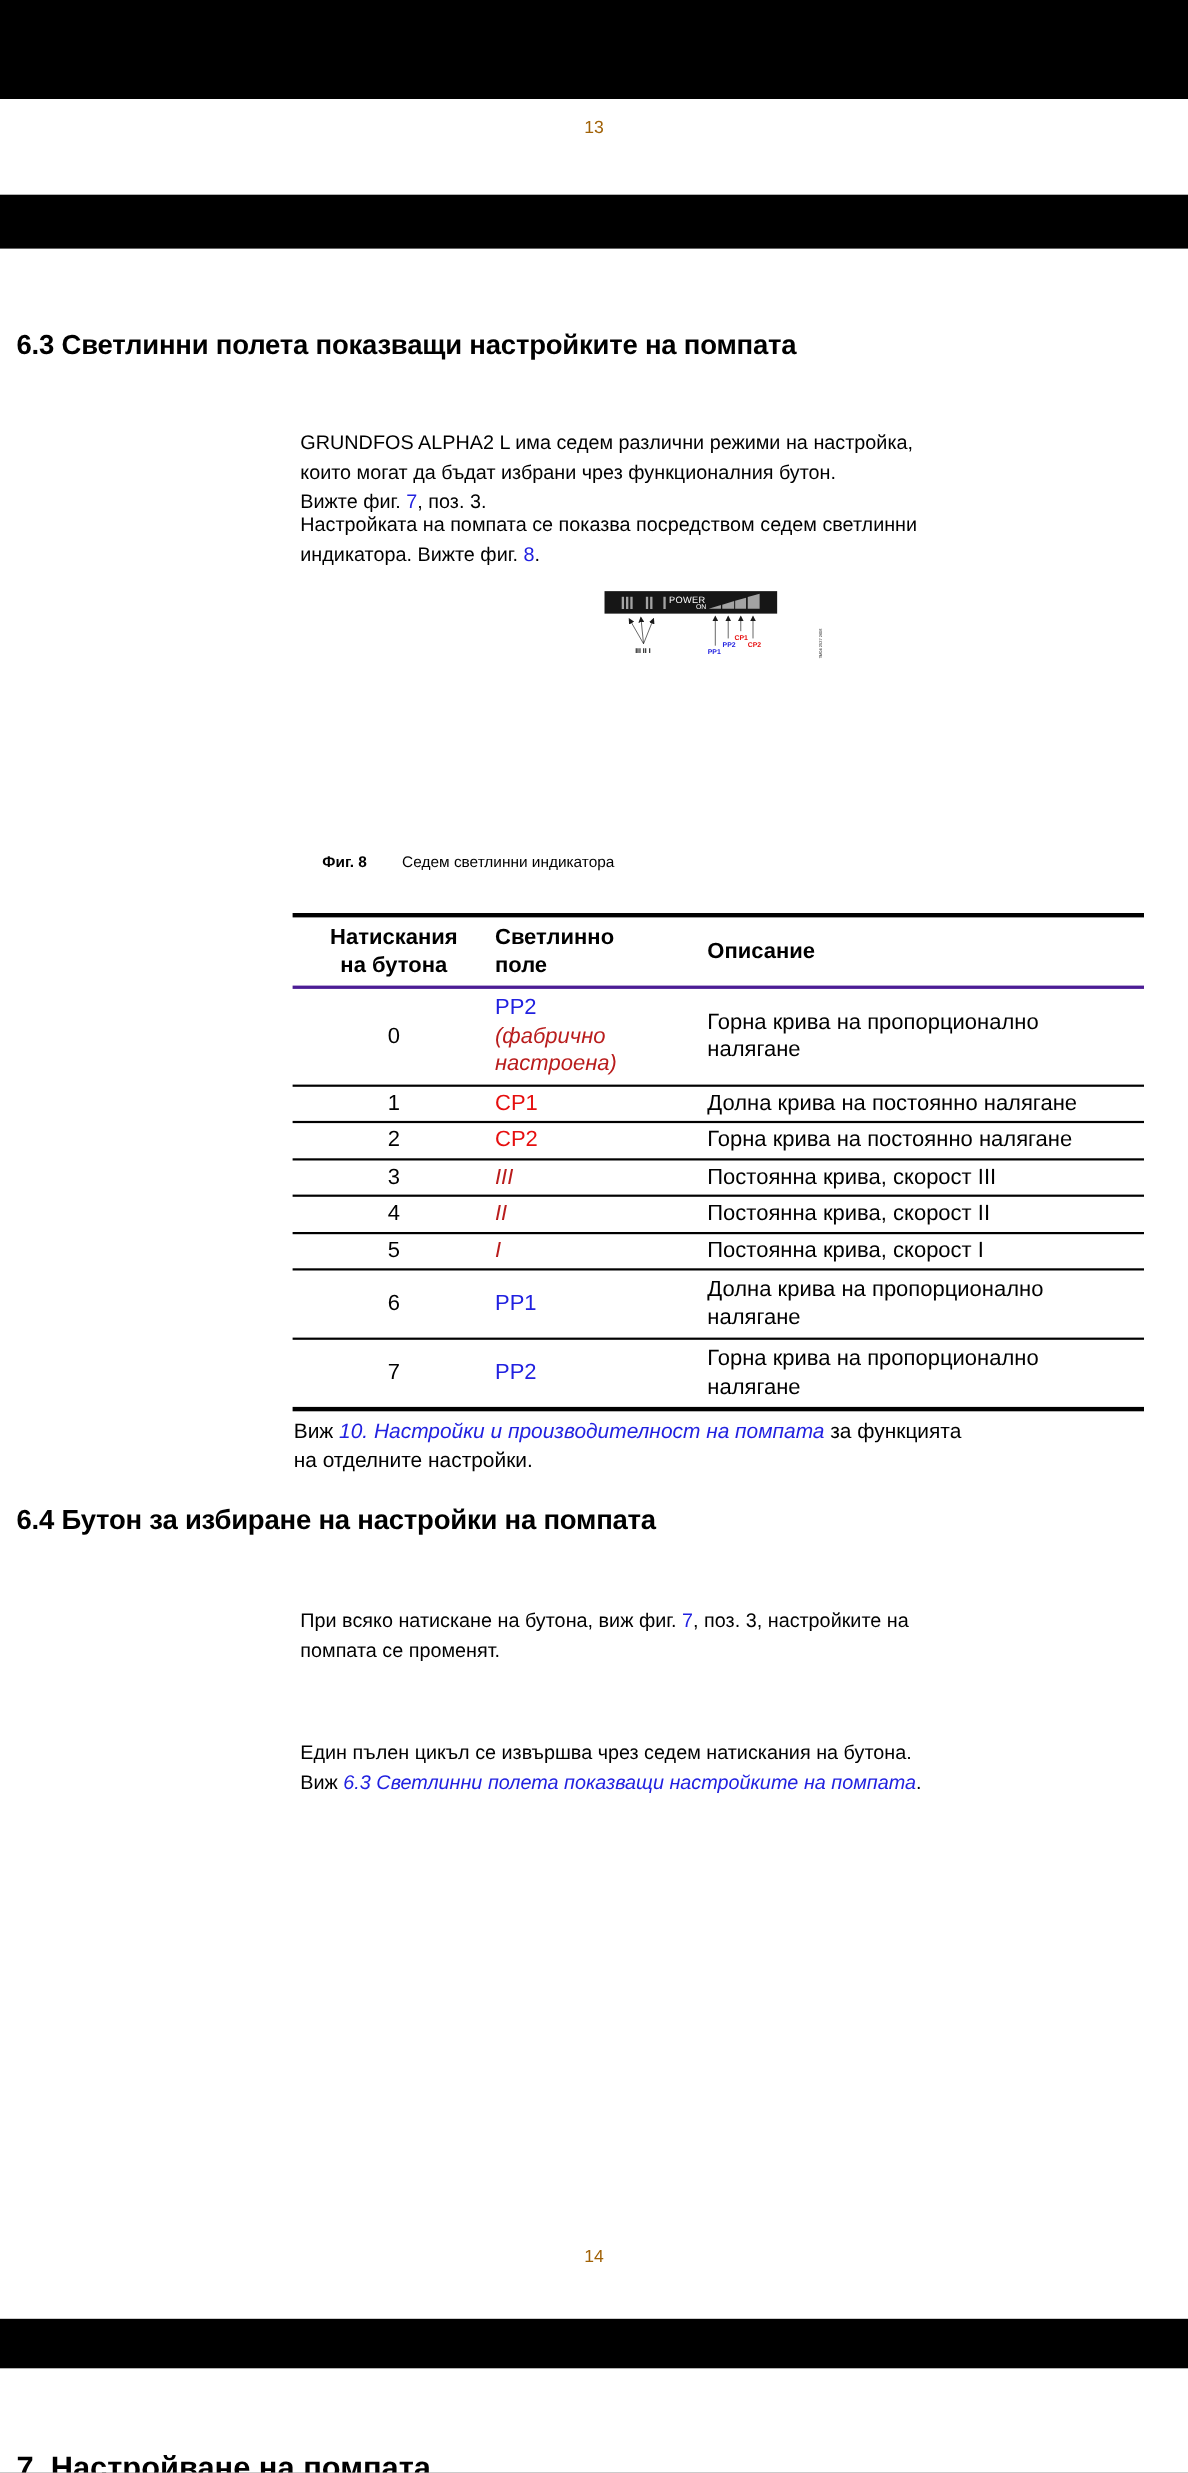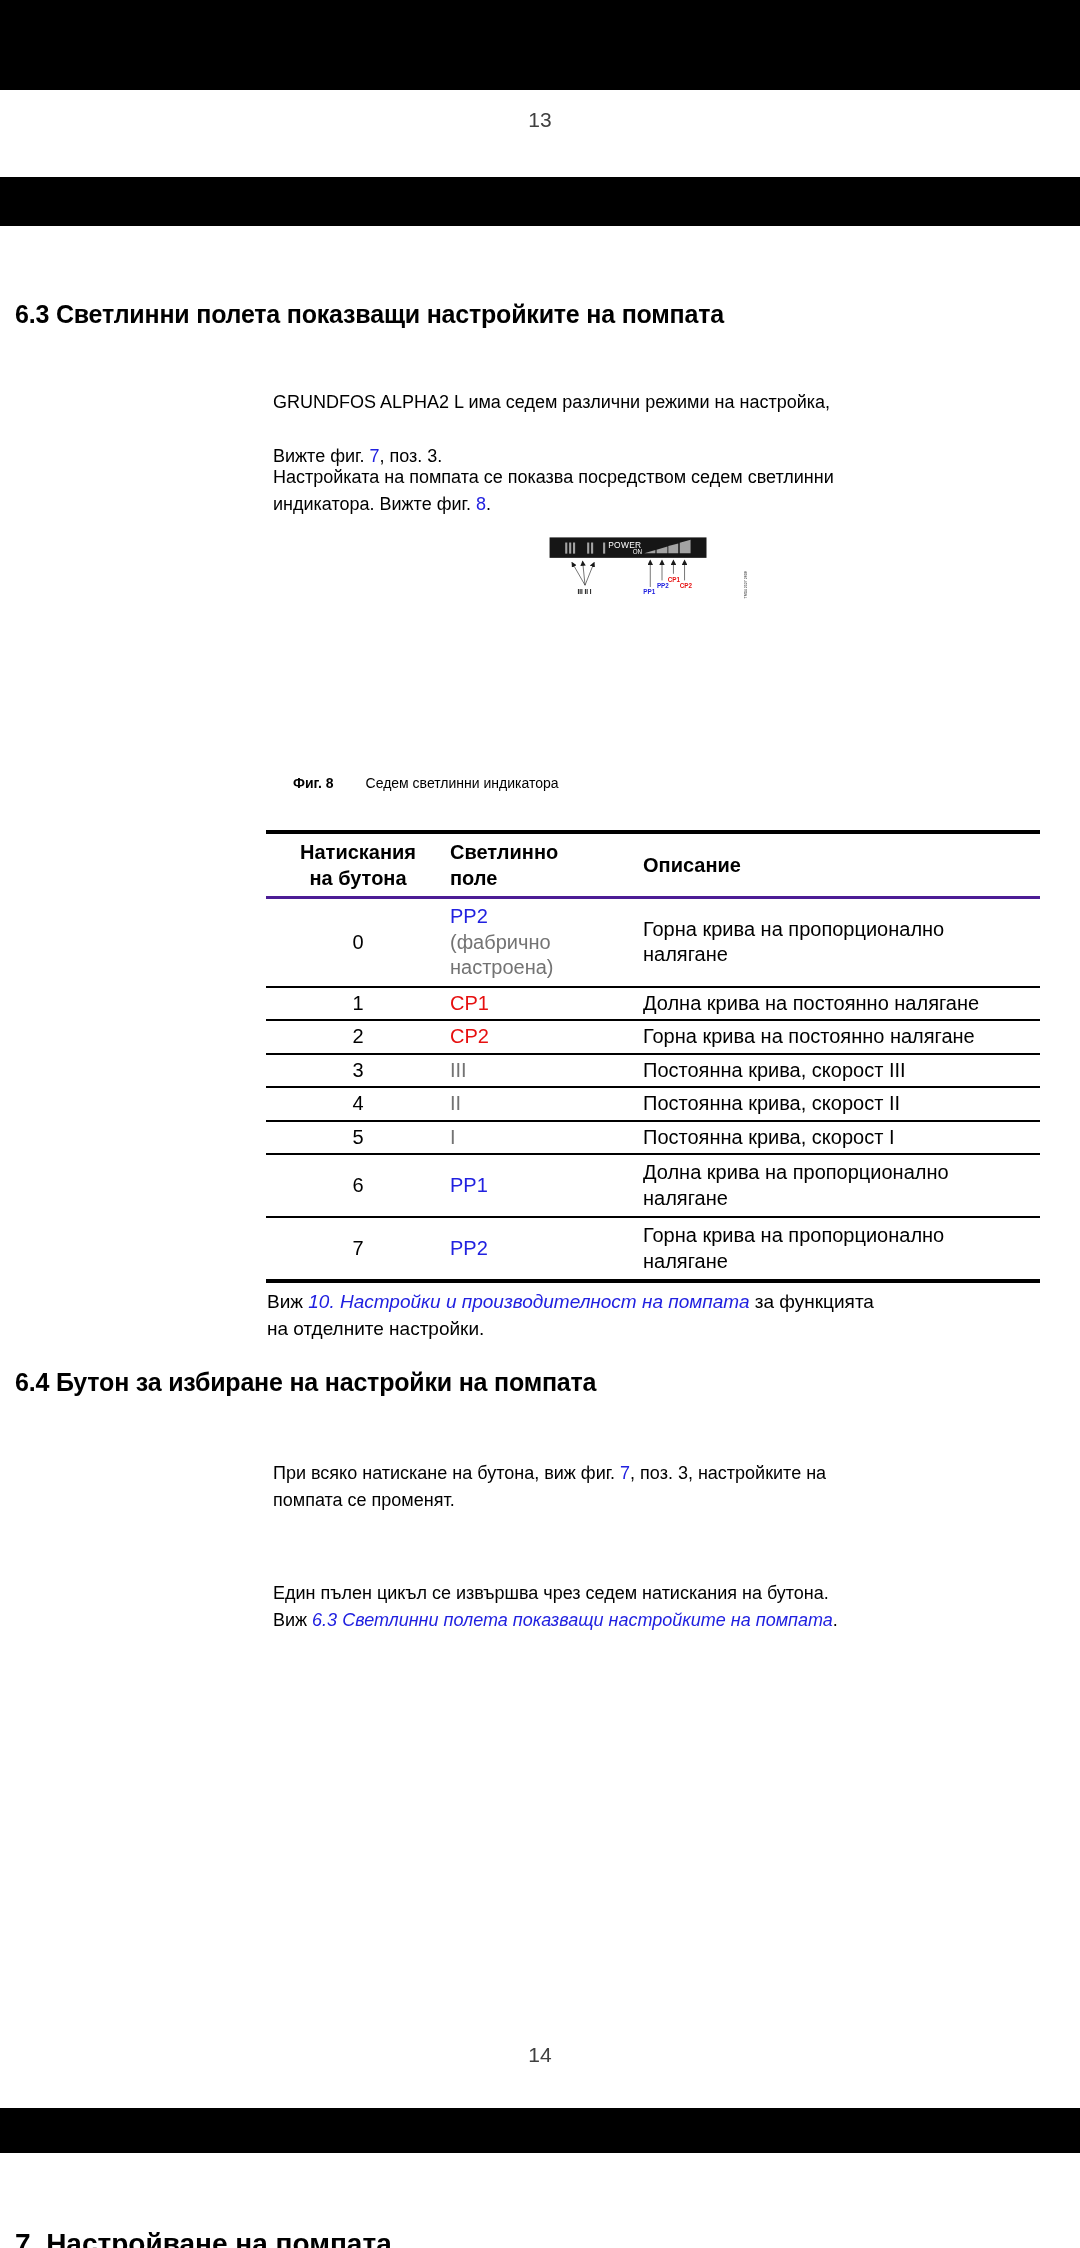--- a/index.html
+++ b/index.html
@@ -3,59 +3,59 @@
 <meta charset="utf-8">
 <style>
   html,body{margin:0;padding:0;background:#777;}
   .page{
     position:relative;width:1080px;height:2248px;margin:0 auto;
     background:#fff;overflow:hidden;
     font-family:"Liberation Sans","DejaVu Sans",sans-serif;
     color:#000;
   }
   .band{position:absolute;left:0;width:1080px;background:#000;}
-  .pagenum{position:absolute;left:0;width:1080px;text-align:center;font-size:21px;color:#404040;}
+  .pagenum{position:absolute;left:0;width:1080px;text-align:center;font-size:16px;color:#a16207;}
   h2.sec{position:absolute;left:15px;margin:0;font-size:25px;font-weight:bold;letter-spacing:-0.2px;white-space:nowrap;}
   .para{position:absolute;left:273px;font-size:18px;line-height:27px;white-space:nowrap;margin-top:48px;}
   .para-flush{position:absolute;left:267px;font-size:19px;line-height:27px;white-space:nowrap;}
   .lnk{color:#2121e0;text-decoration:none;cursor:pointer;}
   .lnk-i{color:#2121e0;font-style:italic;text-decoration:none;cursor:pointer;}
   .caption{position:absolute;left:293px;font-size:14px;white-space:nowrap;}
   .caption b{margin-right:32px;}
   
   .tbl{position:absolute;left:266px;top:830px;width:774px;border-top:4px solid #000;font-size:20px;}
   .trow{display:grid;grid-template-columns:184px 193px 1fr;align-items:center;border-bottom:2px solid #000;padding:3px 0;}
   .trow.head{border-bottom:3px solid #4c1d95;font-weight:bold;padding:6px 0 5px 0;}
   .trow.multi{padding:5px 0;}
   .trow .c1{text-align:center;}
   .trow .c2,.trow .c3{text-align:left;}
   .trow.last{border-bottom:4px solid #000;}
   .cellline{display:block;line-height:25.5px;white-space:nowrap;}
   .c-blue{color:#2121e0;}
   .c-red{color:#e60f0f;}
-  .c-black{color:#737373;}
+  .c-black{color:#b91c1c;font-style:italic;}
   .fig-svg{position:absolute;left:350px;top:535px;}
   .cut-head{position:absolute;left:15px;top:2228px;margin:0;font-size:28px;font-weight:bold;white-space:nowrap;}
 </style>
 </head>
 <body>
 
 <div class="page">
 
   <div class="band" style="top:0;height:90px;"></div>
 
   <div class="pagenum" style="top:108px;">13</div>
 
   <div class="band" style="top:177px;height:49px;"></div>
 
   <h2 class="sec" style="top:300px;">6.3 Светлинни полета показващи настройките на помпата</h2>
 
   <div class="para" style="top:341px;">
     <span>GRUNDFOS ALPHA2 L има седем различни режими на настройка,</span><br>
-    <br>
+    <span>които могат да бъдат избрани чрез функционалния бутон.</span><br>
     <span>Вижте фиг. </span><span class="lnk">7</span><span>, поз. 3.</span>
   </div>
 
   <div class="para" style="top:416px;">
     <span>Настройката на помпата се показва посредством седем светлинни</span><br>
     <span>индикатора. Вижте фиг. </span><span class="lnk">8</span><span>.</span>
   </div>
 
   <svg class="fig-svg" width="710" height="230" viewBox="350 535 1060 765" style="overflow:visible">
     <svg x="350" y="535" width="710" height="230" viewBox="350 535 710 230">

